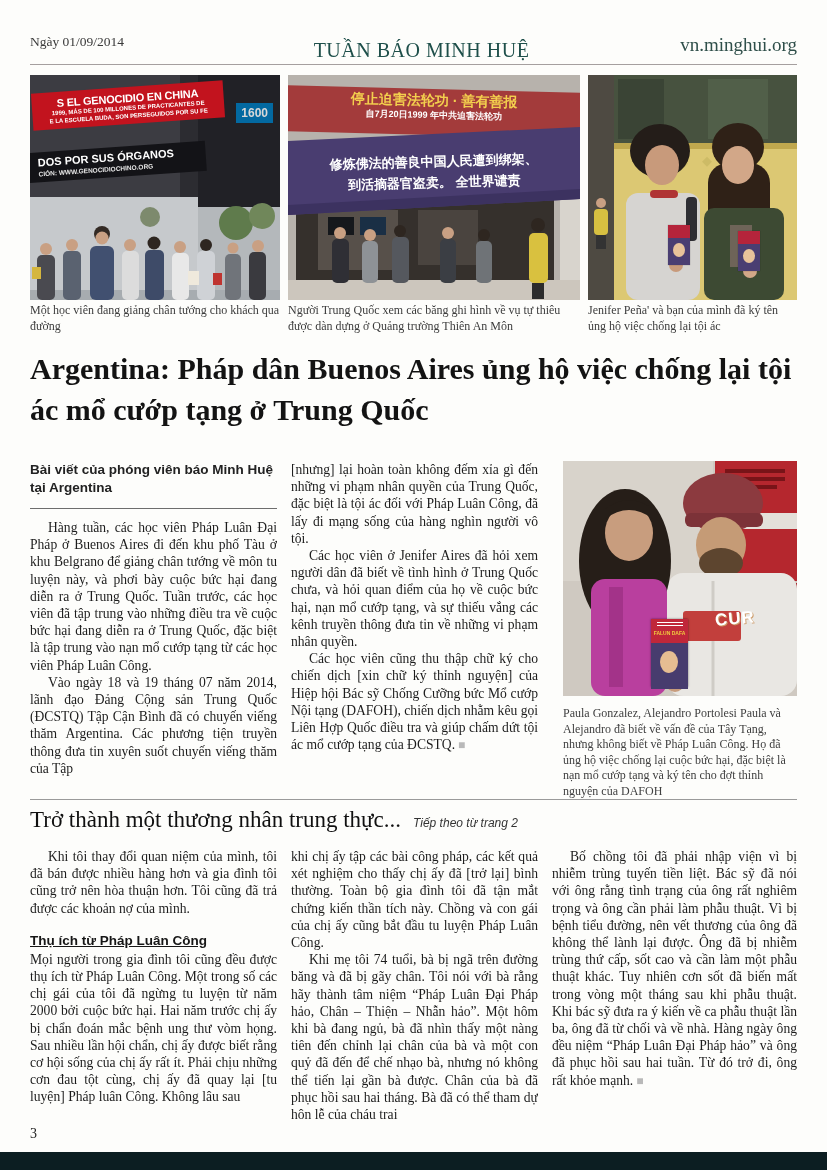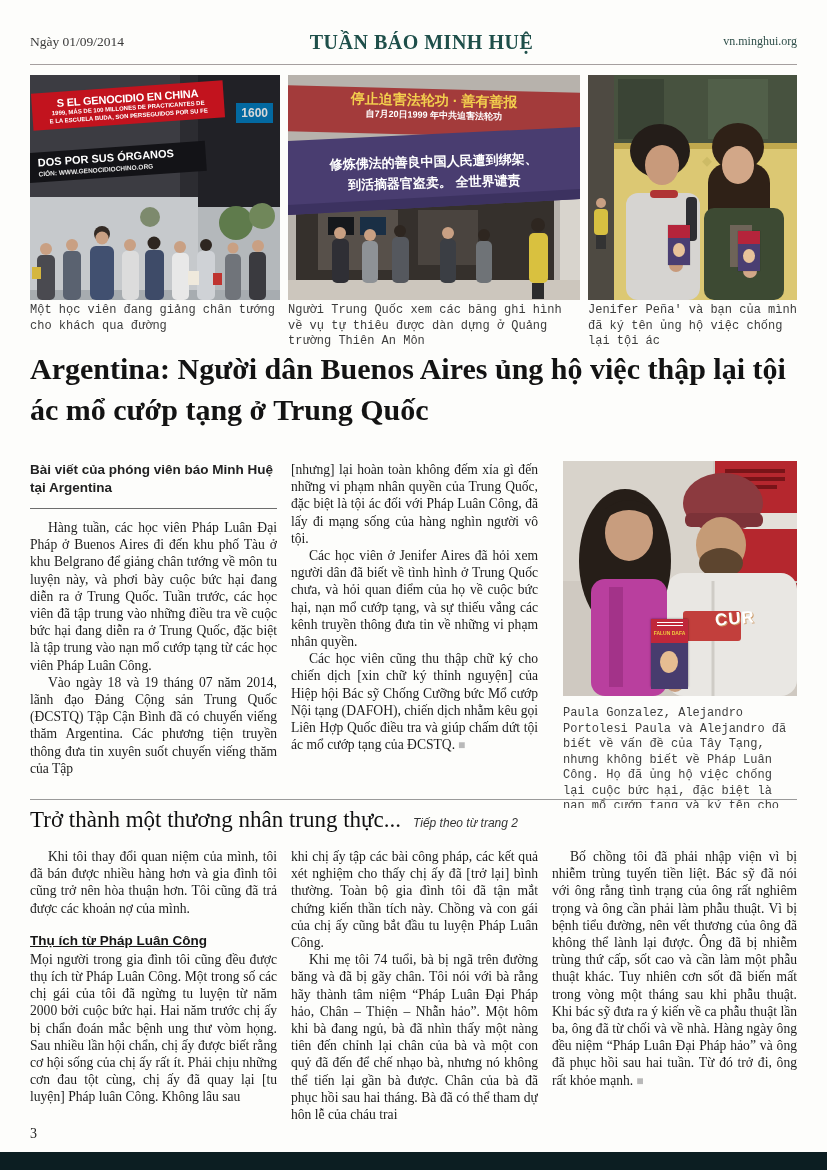--- a/index.html
+++ b/index.html
@@ -1,24 +1,24 @@
 <!DOCTYPE html>
 <html><head>
 <meta charset="utf-8">
 <style>
   html,body{margin:0;padding:0;background:#e8e8e8;}
   .page{position:relative;width:827px;height:1170px;background:#fdfdfb;margin:0 auto;
         font-family:"Liberation Serif","DejaVu Serif",serif;overflow:hidden;}
-  .sans{font-family:Liberation Mono, monospace;}
+  .sans{font-family:Liberation Serif, serif;}
 
   
   .hdr-date{position:absolute;left:30px;top:34px;font-size:13.5px;color:#3a3a3a;}
-  .masthead{position:absolute;left:0;right:0;top:27px;margin:4px;text-align:center;
-            font-size:20px;font-weight:bold;color:#1e4f4a;letter-spacing:.5px;padding-left:16px;}
-  .hdr-site{position:absolute;right:30px;top:34px;font-size:12px;color:#2f4f4a;text-decoration:none;}
+  .masthead{position:absolute;left:0;right:0;top:27px;margin:12px;text-align:center;
+            font-size:20px;font-weight:normal;color:#1e4f4a;letter-spacing:.5px;padding-left:16px;}
+  .hdr-site{position:absolute;right:30px;top:34px;font-size:19px;color:#2f4f4a;text-decoration:none;}
   .hdr-rule{position:absolute;left:30px;top:64px;width:767px;height:1px;background:#a59f9f;}
 
   
   .photo{position:absolute;top:75px;height:225px;overflow:hidden;background:#9b9b9b;}
   #photo1{left:30px;width:250px;}
   #photo2{left:288px;width:292px;}
   #photo3{left:588px;width:209px;}
   .photo svg{position:absolute;left:0;top:0;}
   .caption{position:absolute;top:303px;font-size:12px;line-height:15.5px;color:#3c3c3c;}
   #cap1{left:30px;width:250px;}
@@ -225,21 +225,21 @@
     <div class="mini-flyer" style="left:150px;top:156px;">
       <div class="ft"></div>
         <div class="fb"></div>
     </div>
   </div>
 
   <div class="caption sans" id="cap1">Một học viên đang giảng chân tướng cho khách qua đường</div>
   <div class="caption sans" id="cap2">Người Trung Quốc xem các băng ghi hình về vụ tự thiêu được dàn dựng ở Quảng trường Thiên An Môn</div>
   <div class="caption sans" id="cap3">Jenifer Peña' và bạn của mình đã ký tên ủng hộ việc chống lại tội ác</div>
 
-  <h2 class="headline">Argentina: Người dân Buenos Aires ủng hộ việc thập lại tội ác mổ cướp tạng ở Trung Quốc</h2>
+  <h2 class="headline">Argentina: Pháp dân Buenos Aires ủng hộ việc chống lại tội ác mổ cướp tạng ở Trung Quốc</h2>
 
   <div class="col a1" id="a1c1">
     <div class="byline">Bài viết của phóng viên báo Minh Huệ tại Argentina</div>
     <hr class="byline-rule">
     <p>Hàng tuần, các học viên Pháp Luân Đại Pháp ở Buenos Aires đi đến khu phố Tàu ở khu Belgrano để giảng chân tướng về môn tu luyện này, và phơi bày cuộc bức hại đang diễn ra ở Trung Quốc. Tuần trước, các học viên đã tập trung vào những điều tra về cuộc bức hại đang diễn ra ở Trung Quốc, đặc biệt là tập trung vào nạn mổ cướp tạng từ các học viên Pháp Luân Công.</p>
     <p>Vào ngày 18 và 19 tháng 07 năm 2014, lãnh đạo Đảng Cộng sản Trung Quốc (ĐCSTQ) Tập Cận Bình đã có chuyến viếng thăm Argentina. Các phương tiện truyền thông đưa tin xuyên suốt chuyến viếng thăm của Tập</p>
   </div>
   <div class="col a1" id="a1c2">
     <p class="noindent">[nhưng] lại hoàn toàn không đếm xỉa gì đến những vi phạm nhân quyền của Trung Quốc, đặc biệt là tội ác đối với Pháp Luân Công, đã lấy đi mạng sống của hàng nghìn người vô tội.</p>
     <p>Các học viên ở Jenifer Aires đã hỏi xem người dân đã biết về tình hình ở Trung Quốc chưa, và hỏi quan điểm của họ về cuộc bức hại, nạn mổ cướp tạng, và sự thiếu vắng các kênh truyền thông đưa tin về những vi phạm nhân quyền.</p>

